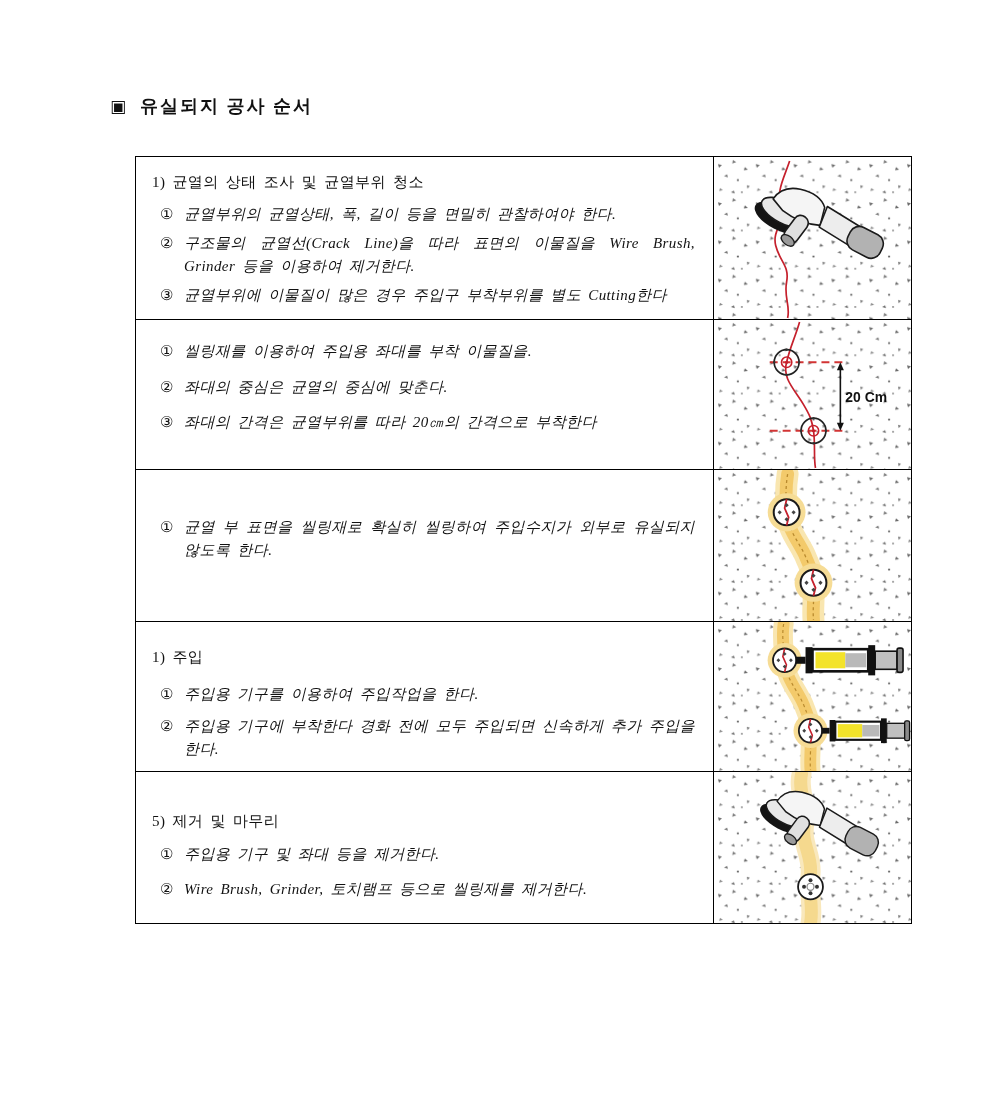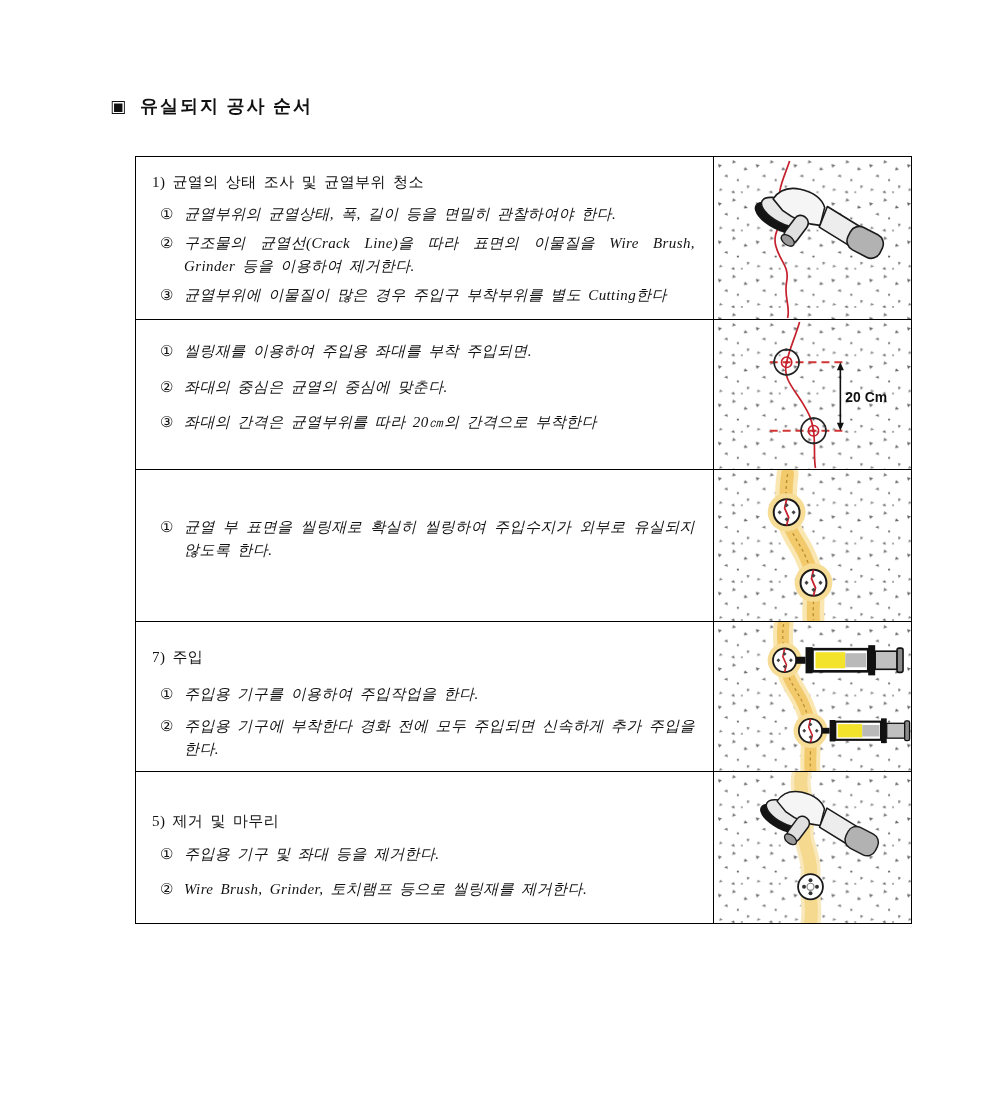--- a/index.html
+++ b/index.html
@@ -126,21 +126,21 @@
           <path d="M76 4 C70 22 62 34 68 50 C73 64 58 72 62 88 C66 104 76 108 73 124 C70 140 77 148 74 160" fill="none" stroke="#c5202c" stroke-width="1.7"></path>
           <use href="#grinder" transform="translate(96,58) rotate(27)"></use>
         </svg>
       </div>
     </div>
 
     <div class="row r2">
       <div class="cell-text">
         <div class="item">
           <span class="num">①</span>
-          <span class="itxt">씰링재를 이용하여 주입용 좌대를 부착 주입되면.</span>
+          <span class="itxt">씰링재를 이용하여 주입용 좌대를 부착 이물질을.</span>
         </div>
         <div class="item">
           <span class="num">②</span>
           <span class="itxt">좌대의 중심은 균열의 중심에 맞춘다.</span>
         </div>
         <div class="item">
           <span class="num">③</span>
           <span class="itxt">좌대의 간격은 균열부위를 따라 20㎝의 간격으로 부착한다</span>
         </div>
       </div>
@@ -194,21 +194,21 @@
           <path d="M74 4 C72 16 72 28 73 42 C74 60 86 72 92 86 C96 96 99 100 100 112 C101 126 99 138 100 149" fill="none" stroke="#f3ca6b" stroke-width="13" stroke-linecap="round"></path>
           <path d="M74 4 C72 16 72 28 73 42 C74 60 86 72 92 86 C96 96 99 100 100 112 C101 126 99 138 100 149" fill="none" stroke="#b98a2e" stroke-width="1.3" stroke-dasharray="3 3"></path>
           <use href="#seat-sealed" transform="translate(73,42)"></use>
           <use href="#seat-sealed" transform="translate(100,112)"></use>
         </svg>
       </div>
     </div>
 
     <div class="row r4">
       <div class="cell-text">
-        <div class="step-heading">7) 주입</div>
+        <div class="step-heading">1) 주입</div>
         <div class="item">
           <span class="num">①</span>
           <span class="itxt">주입용 기구를 이용하여 주입작업을 한다.</span>
         </div>
         <div class="item">
           <span class="num">②</span>
           <span class="itxt">주입용 기구에 부착한다 경화 전에 모두 주입되면 신속하게 추가 주입을 한다.</span>
         </div>
       </div>
       <div class="cell-img">

